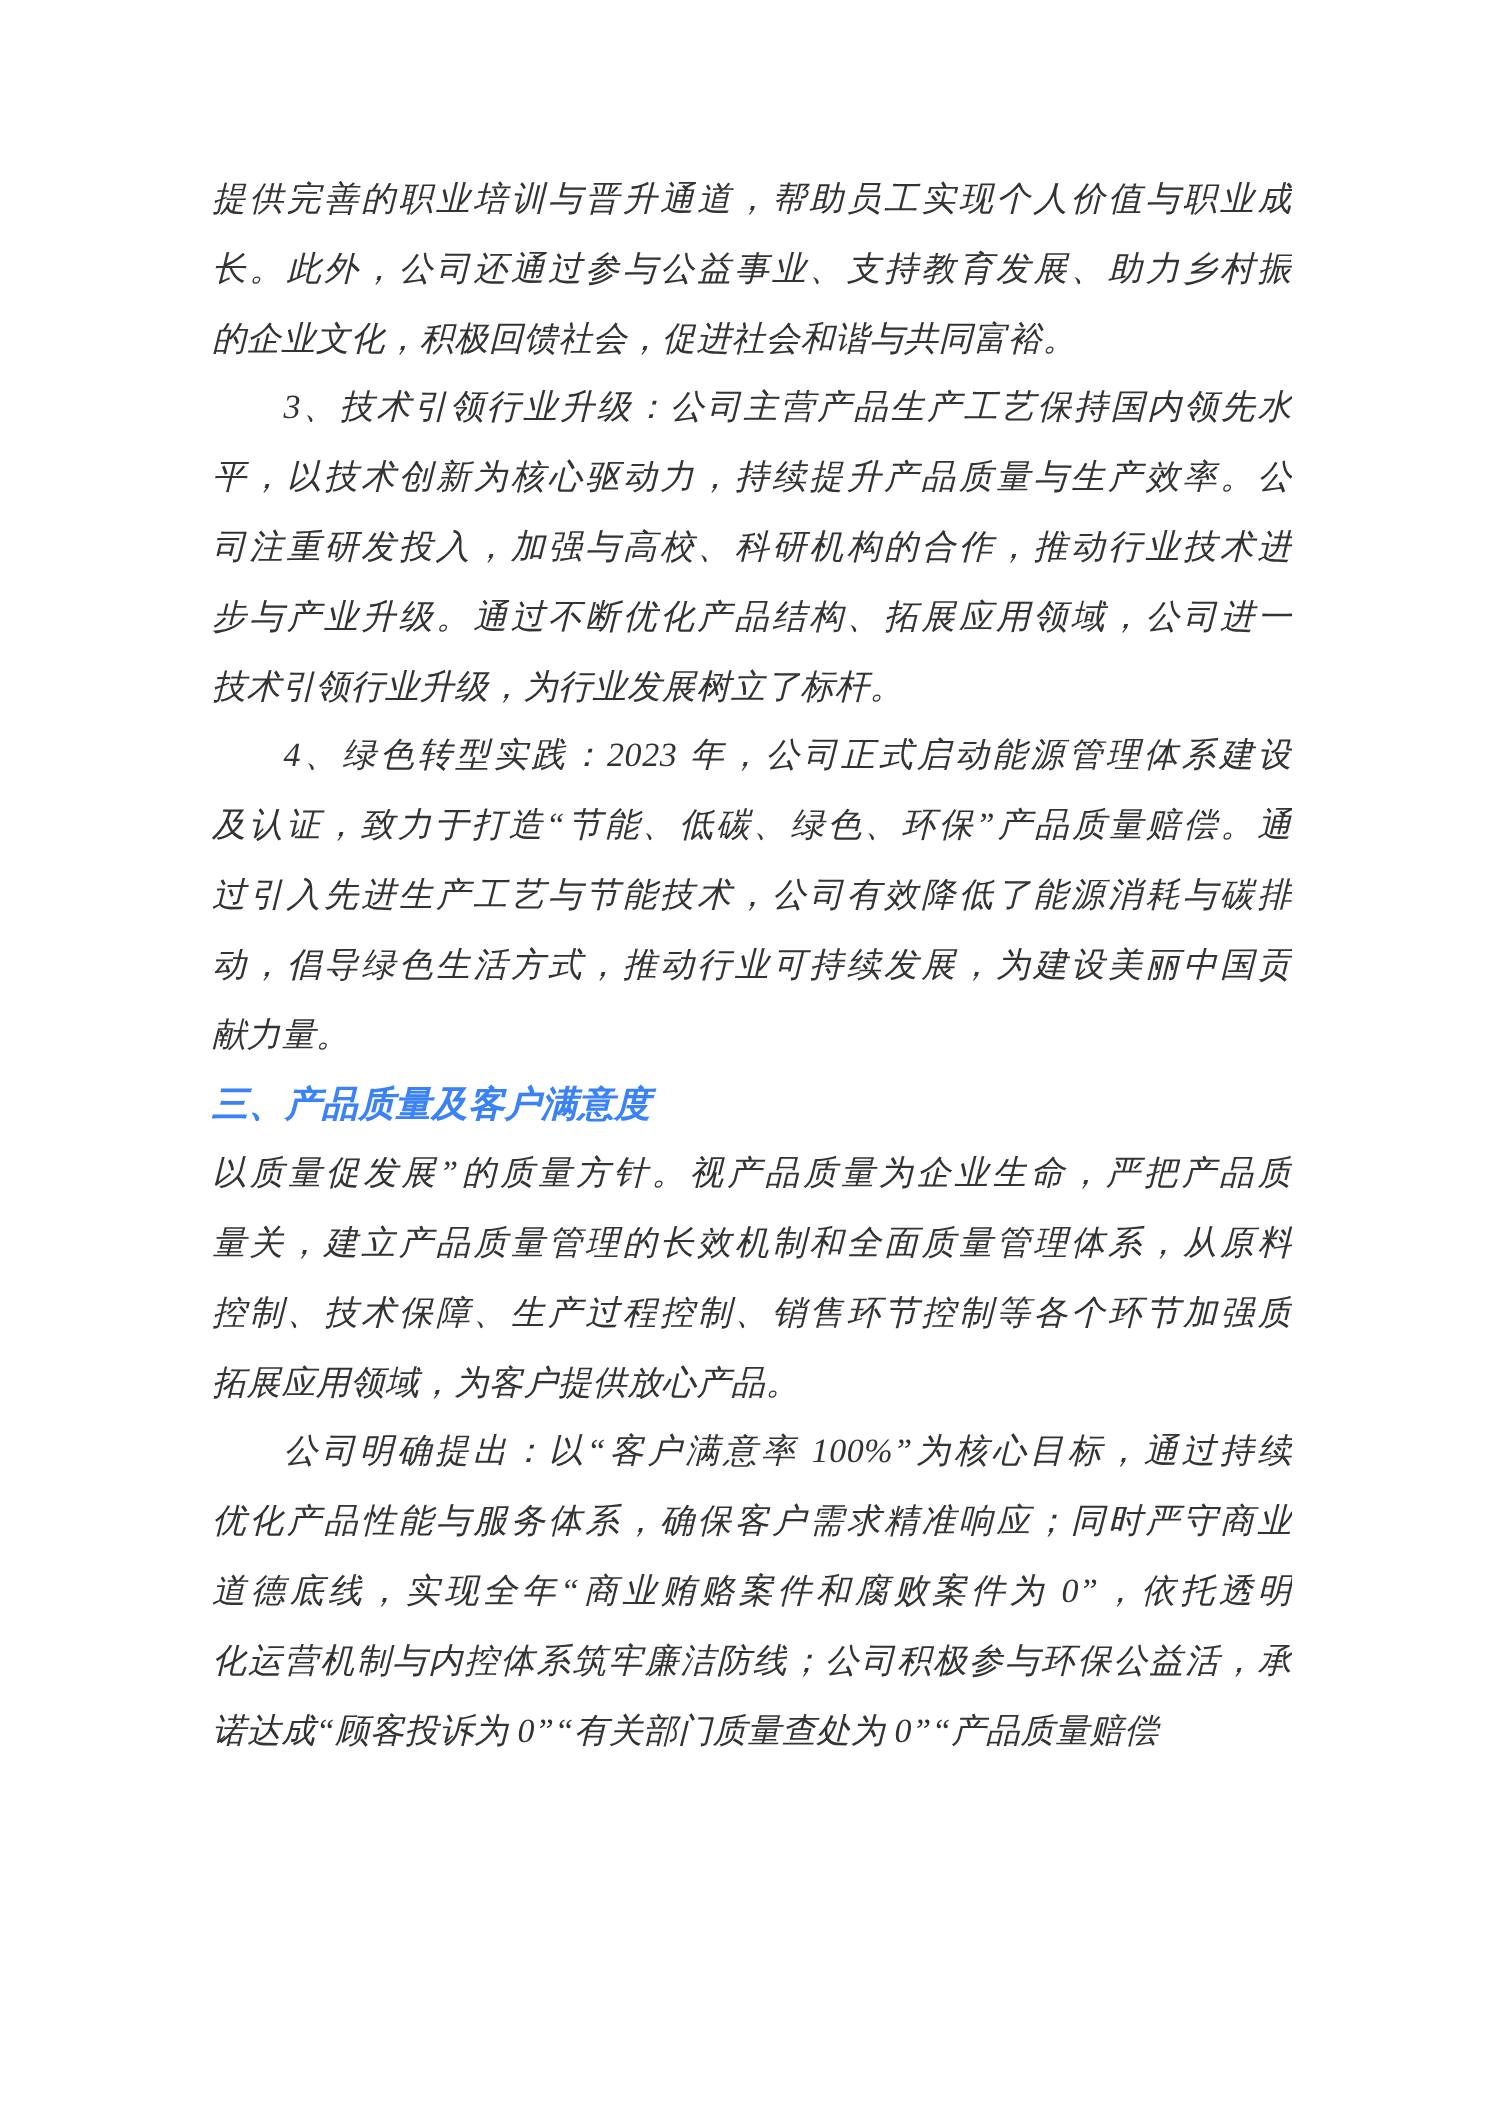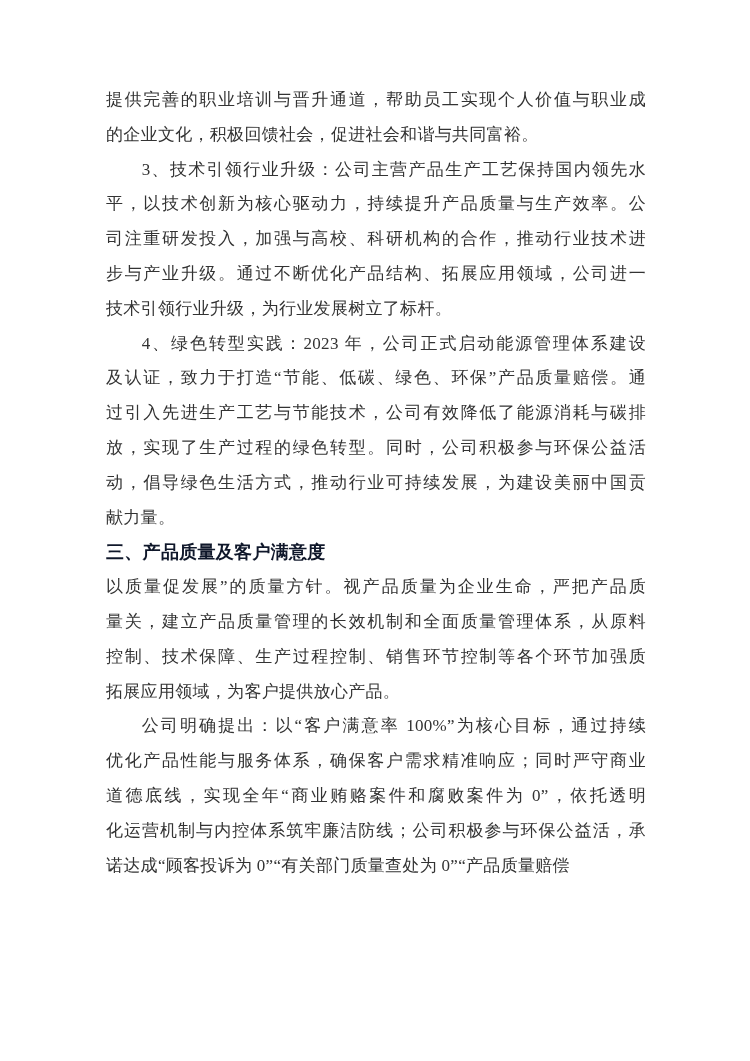--- a/index.html
+++ b/index.html
@@ -10,20 +10,21 @@
     width: 750px;
     height: 1061px;
     background: #ffffff;
   }
   .page {
     position: relative;
     width: 750px;
     height: 970px;
     background: #ffffff;
     overflow: hidden;
+    font-style: italic;
   }
   .content {
     position: absolute;
     left: 106px;
     top: 83px;
     width: 540px;
     font-family: "Liberation Serif", "DejaVu Serif", serif;
     font-size: 17px;
     color: #333333;
     letter-spacing: 0.3px;
@@ -44,45 +45,45 @@
   }
   .line.indent {
     text-indent: 2.1em;
   }
   .heading {
     margin: 0;
     height: 34.8px;
     line-height: 34.8px;
     font-size: 18px;
     font-weight: 700;
-    color: #0f172a;
+    color: #3b82f6;
     text-align: left;
   }
 </style>
 </head>
 <body style="background: rgb(255, 255, 255);">
 
 <div class="page">
   <main class="content" style="color: rgb(51, 51, 51);">
       <div class="paragraph">
         <div class="line">提供完善的职业培训与晋升通道，帮助员工实现个人价值与职业成</div>
+        <div class="line">长。此外，公司还通过参与公益事业、支持教育发展、助力乡村振</div>
         <div class="line last">的企业文化，积极回馈社会，促进社会和谐与共同富裕。</div>
       </div>
       <div class="paragraph">
         <div class="line indent">3、技术引领行业升级：公司主营产品生产工艺保持国内领先水</div>
         <div class="line">平，以技术创新为核心驱动力，持续提升产品质量与生产效率。公</div>
         <div class="line">司注重研发投入，加强与高校、科研机构的合作，推动行业技术进</div>
         <div class="line">步与产业升级。通过不断优化产品结构、拓展应用领域，公司进一</div>
         <div class="line last">技术引领行业升级，为行业发展树立了标杆。</div>
       </div>
       <div class="paragraph">
         <div class="line indent">4、绿色转型实践：2023 年，公司正式启动能源管理体系建设</div>
         <div class="line">及认证，致力于打造“节能、低碳、绿色、环保”产品质量赔偿。通</div>
         <div class="line">过引入先进生产工艺与节能技术，公司有效降低了能源消耗与碳排</div>
-        <div class="line">放，实现了生产过程的绿色转型。同时，公司积极参与环保公益活</div>
         <div class="line">动，倡导绿色生活方式，推动行业可持续发展，为建设美丽中国贡</div>
         <div class="line last">献力量。</div>
       </div>
       <h2 class="heading">三、产品质量及客户满意度</h2>
       <div class="paragraph">
         <div class="line">以质量促发展”的质量方针。视产品质量为企业生命，严把产品质</div>
         <div class="line">量关，建立产品质量管理的长效机制和全面质量管理体系，从原料</div>
         <div class="line">控制、技术保障、生产过程控制、销售环节控制等各个环节加强质</div>
         <div class="line last">拓展应用领域，为客户提供放心产品。</div>
       </div>

